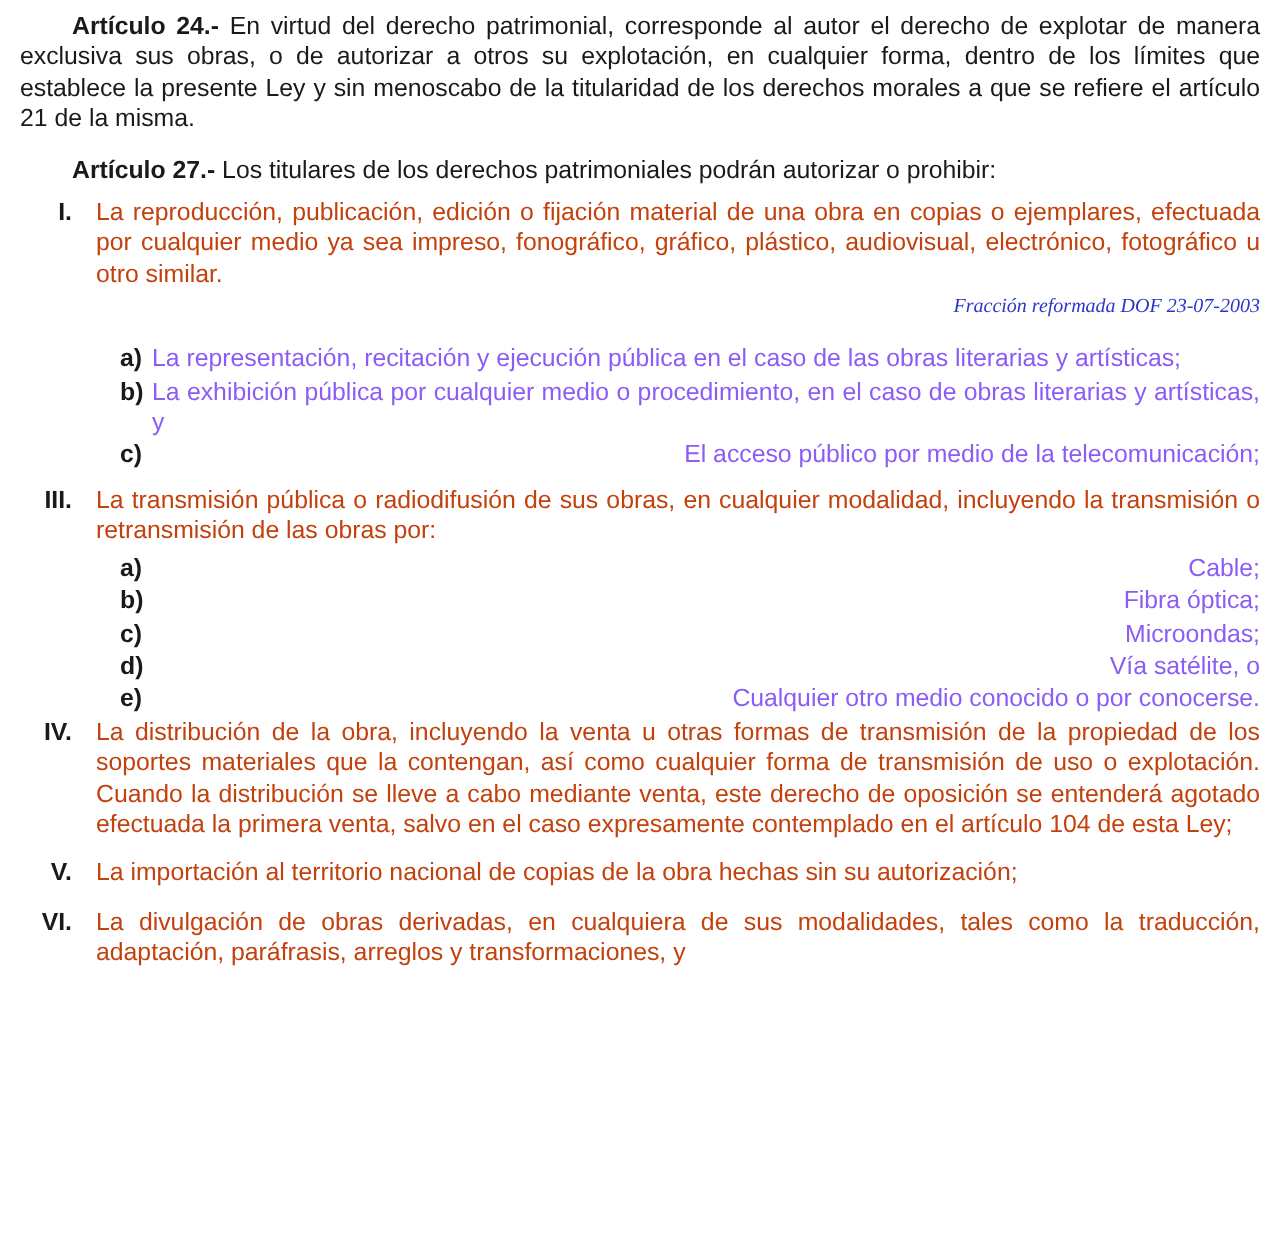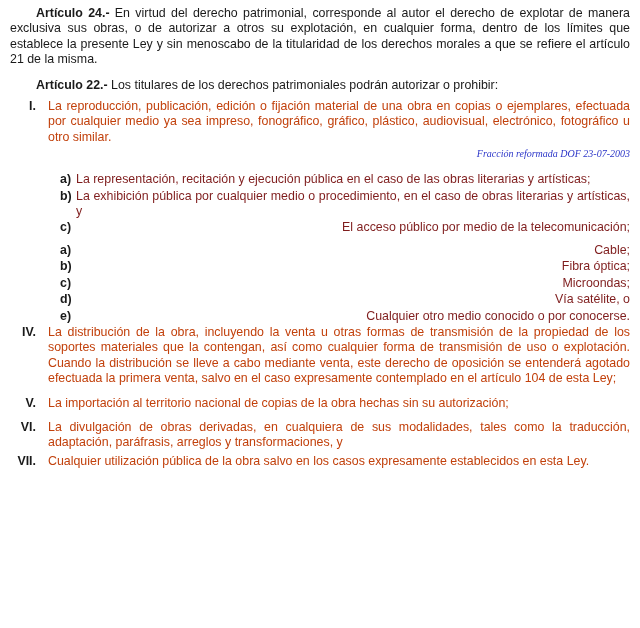--- a/index.html
+++ b/index.html
@@ -95,21 +95,21 @@
     line-height: 15.4px;
     font-weight: bold;
     color: #1a1a1a;
   }
   .subitem-text {
     flex: 1 1 auto;
     font-size: 12.4px;
     line-height: 15.4px;
     text-align: justify;
     text-justify: inter-word;
-    color: #7f1d1d;
+    color: #8b5cf6;
     hyphens: none;
   }
   .subitem-text.nojustify {
     text-align: right;
   }
 
   
   .reform-note {
     font-family: "Liberation Serif", serif;
     font-style: italic;
@@ -128,21 +128,21 @@
 
   .spacer-sm { height: 6px; }
 </style>
 </head>
 <body>
 
 <div id="page">
 
   <p class="article-para"><span class="article-label">Artículo 24.-</span><span> En virtud del derecho patrimonial, corresponde al autor el derecho de explotar de manera exclusiva sus obras, o de autorizar a otros su explotación, en cualquier forma, dentro de los límites que establece la presente Ley y sin menoscabo de la titularidad de los derechos morales a que se refiere el artículo 21 de la misma.</span></p>
 
-  <p class="article-para tight"><span class="article-label">Artículo 22.-</span><span> Los titulares de los derechos patrimoniales podrán autorizar o prohibir:</span></p>
+  <p class="article-para tight"><span class="article-label">Artículo 27.-</span><span> Los titulares de los derechos patrimoniales podrán autorizar o prohibir:</span></p>
 
   <div class="fraction nogap">
     <div class="fraction-marker">I.</div>
     <div class="fraction-text">La reproducción, publicación, edición o fijación material de una obra en copias o ejemplares, efectuada por cualquier medio ya sea impreso, fonográfico, gráfico, plástico, audiovisual, electrónico, fotográfico u otro similar.</div>
   </div>
 
   <div class="reform-note gap-after">Fracción reformada DOF 23-07-2003</div>
 
   <div class="subitem-list">
     <div class="subitem">
@@ -154,20 +154,24 @@
       <div class="subitem-text">La exhibición pública por cualquier medio o procedimiento, en el caso de obras literarias y artísticas, y</div>
     </div>
     <div class="subitem">
       <div class="subitem-marker">c)</div>
       <div class="subitem-text nojustify">El acceso público por medio de la telecomunicación;</div>
     </div>
   </div>
 
   <div class="spacer-sm"></div>
 
+  <div class="fraction snug">
+    <div class="fraction-marker">III.</div>
+    <div class="fraction-text">La transmisión pública o radiodifusión de sus obras, en cualquier modalidad, incluyendo la transmisión o retransmisión de las obras por:</div>
+  </div>
   <div class="subitem-list">
     <div class="subitem">
       <div class="subitem-marker">a)</div>
       <div class="subitem-text nojustify">Cable;</div>
     </div>
     <div class="subitem">
       <div class="subitem-marker">b)</div>
       <div class="subitem-text nojustify">Fibra óptica;</div>
     </div>
     <div class="subitem">
@@ -193,18 +197,14 @@
   <div class="fraction">
     <div class="fraction-marker">V.</div>
     <div class="fraction-text nojustify">La importación al territorio nacional de copias de la obra hechas sin su autorización;</div>
   </div>
 
   <div class="fraction snug">
     <div class="fraction-marker">VI.</div>
     <div class="fraction-text">La divulgación de obras derivadas, en cualquiera de sus modalidades, tales como la traducción, adaptación, paráfrasis, arreglos y transformaciones, y</div>
   </div>
 
-  <div class="fraction nogap">
-    <div class="fraction-marker">VII.</div>
-    <div class="fraction-text">Cualquier utilización pública de la obra salvo en los casos expresamente establecidos en esta Ley.</div>
-  </div>
 
 </div>
 
 </body></html>

